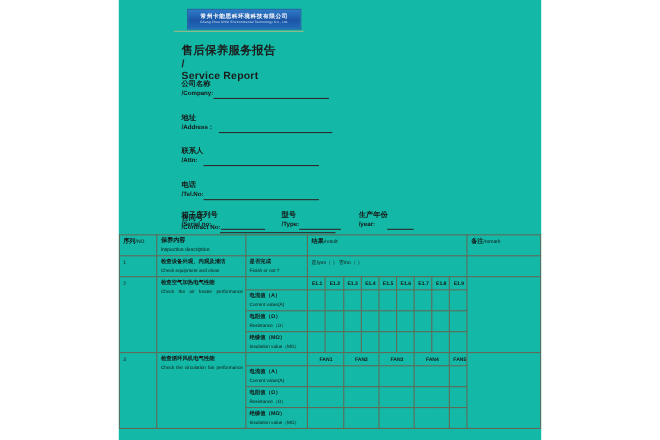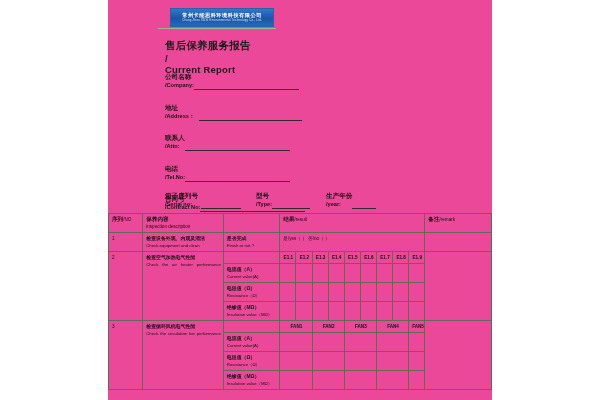--- a/index.html
+++ b/index.html
@@ -7,21 +7,21 @@
     margin: 0; padding: 0;
     width: 600px; height: 400px;
     background: #ffffff;
     font-family: "Liberation Sans", "DejaVu Sans", sans-serif;
     overflow: hidden;
   }
   #page {
     position: absolute;
     left: 108px; top: 0px;
     width: 384px; height: 400px;
-    background: #ec4899;
+    background: #14b8a6;
     overflow: hidden;
     padding-left: 12px;
   }
   
   .logo-wrap {
     position: absolute;
     left: 62px; top: 8px;
     width: 104px; height: 19px;
     background: linear-gradient(180deg,#2f79c8 0%, #1a56a5 55%, #2569bb 100%);
     border: 1px solid #2a62a8;
@@ -123,21 +123,21 @@
 
 <div id="page">
 
   <div class="logo-wrap">
     <div class="logo-cn">常州卡能思科环境科技有限公司</div>
     <div class="logo-en">Chang Zhou KNSI Environmental Technology Co., Ltd.</div>
   </div>
   <div class="logo-underline"></div>
 
   <div class="doc-title">
-    <span>售后保养服务报告</span><span class="en"> / </span><span class="en">Current Report</span>
+    <span>售后保养服务报告</span><span class="en"> / </span><span class="en">Service Report</span>
   </div>
 
   <div class="fields">
 
     <div class="field-row">
       <span class="field-label"><span>公司名称</span><span class="en">/Company:</span></span>
       <span class="field-rule w-long"></span>
     </div>
 
     <div class="field-row">

